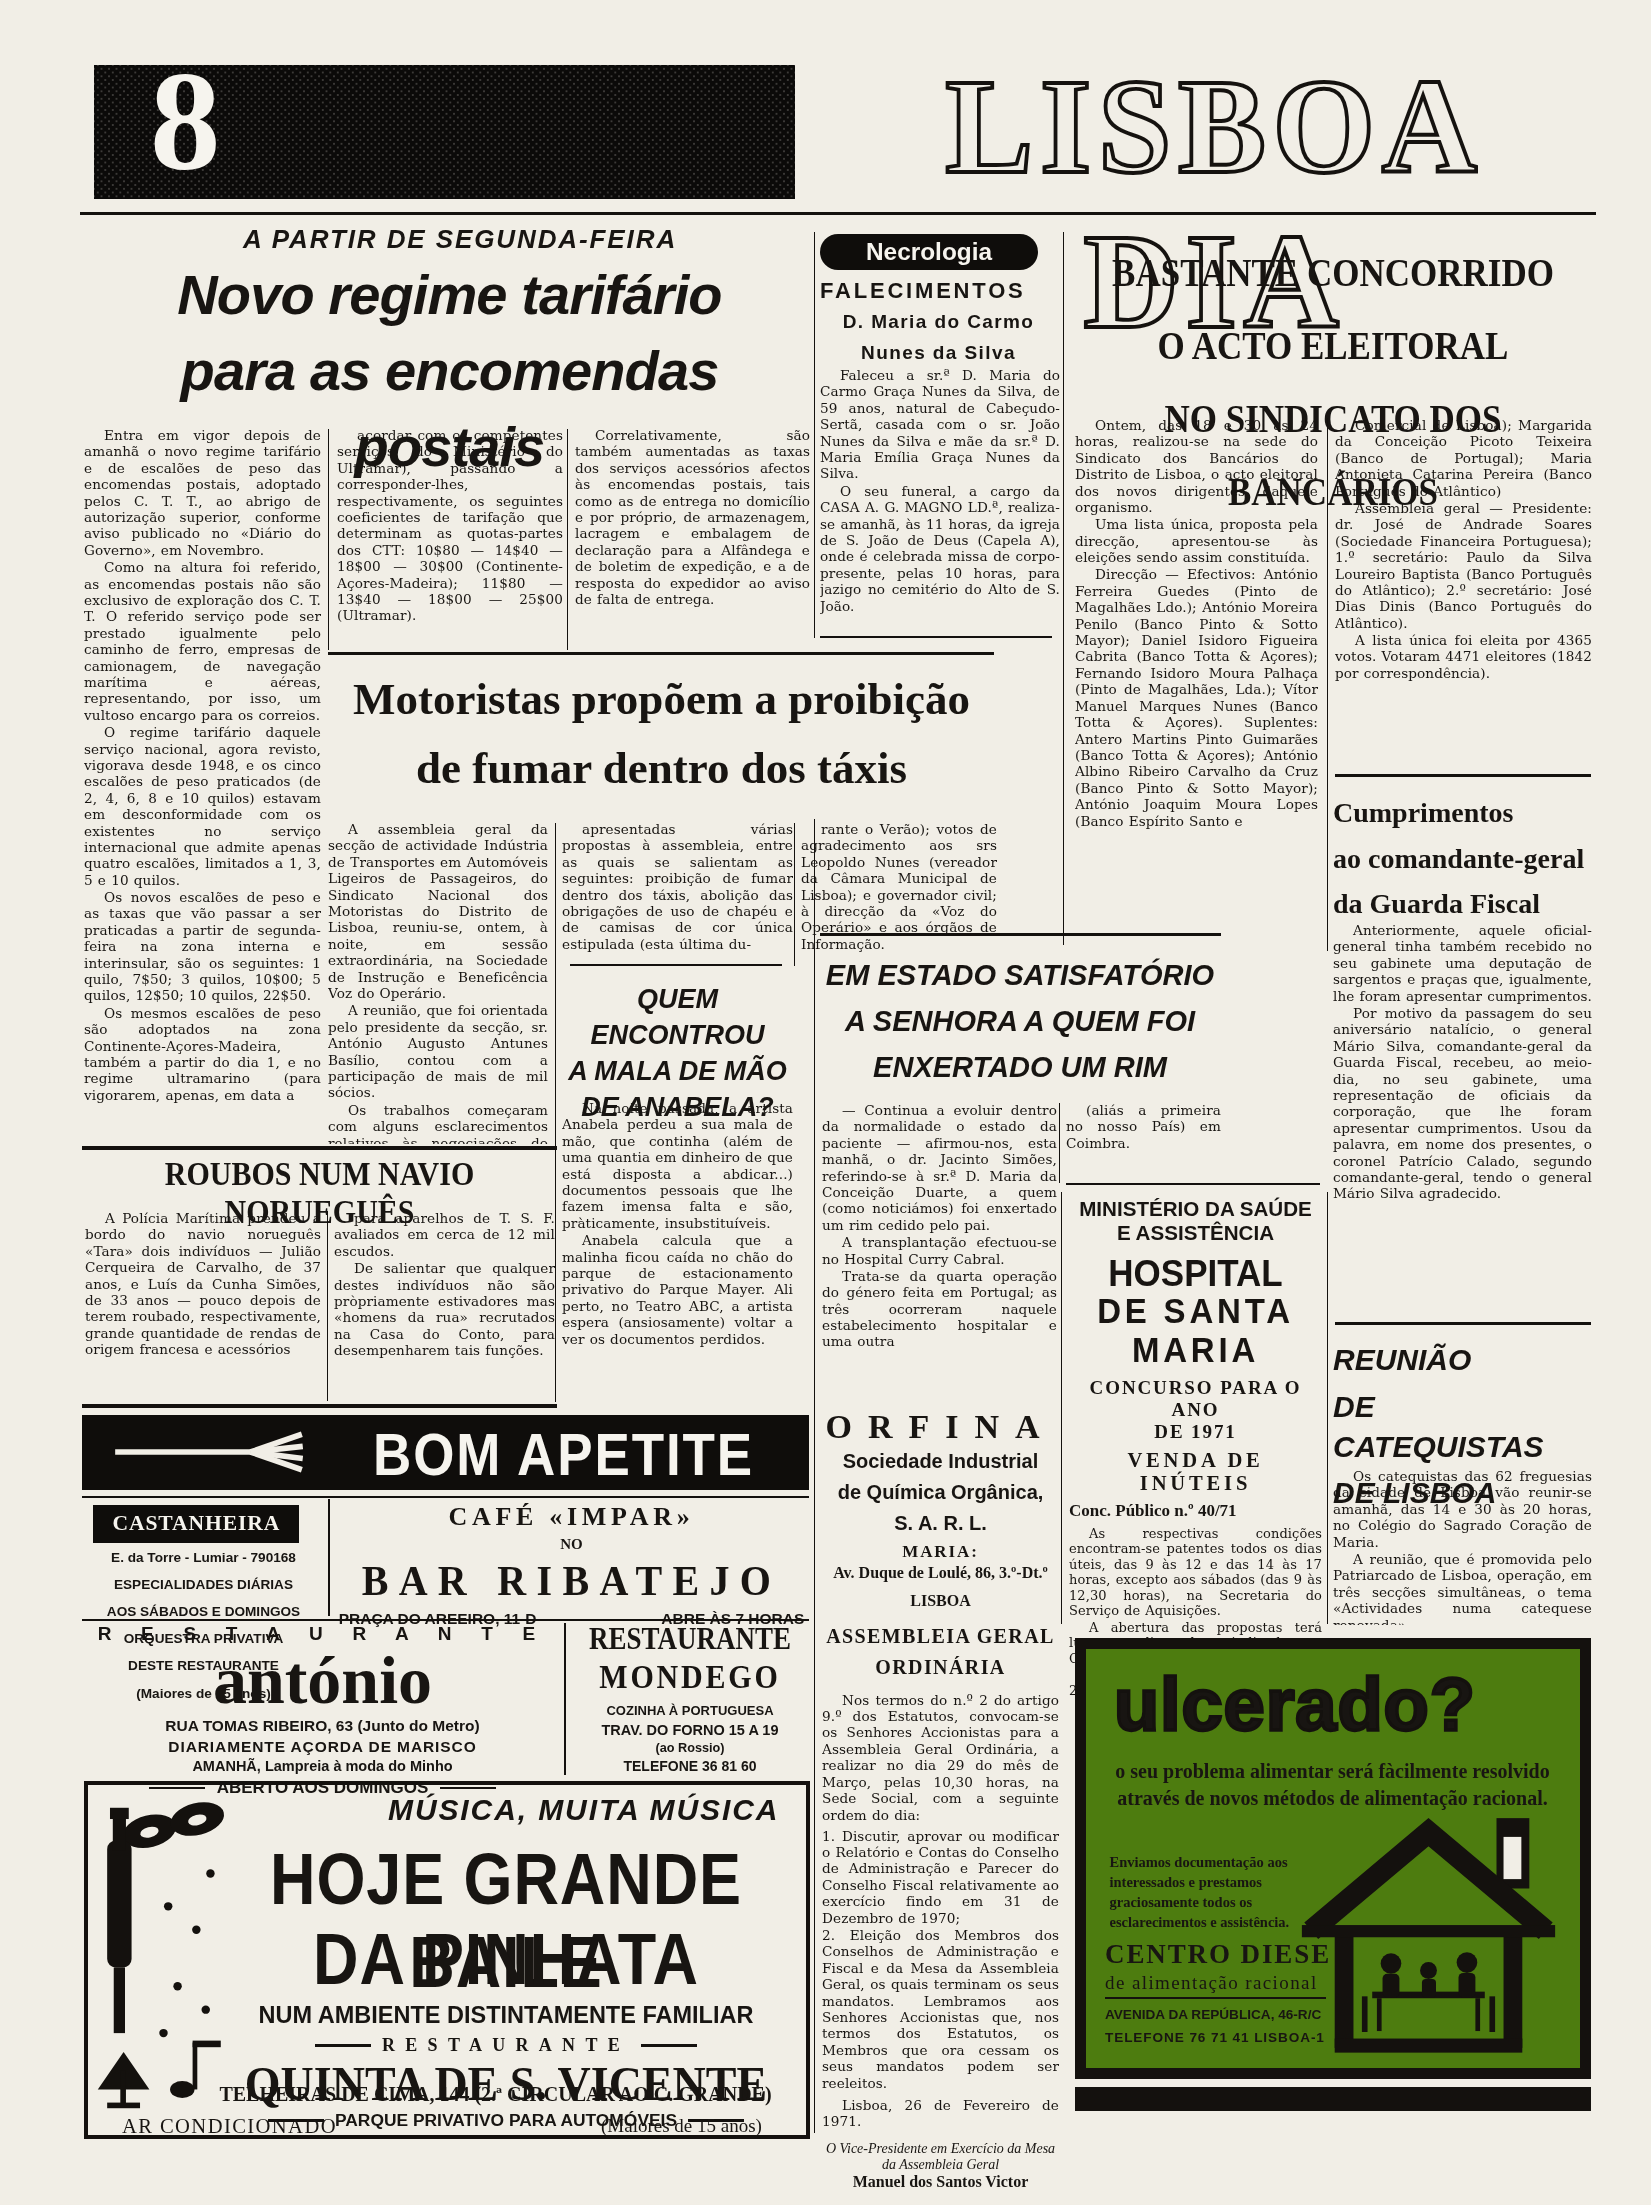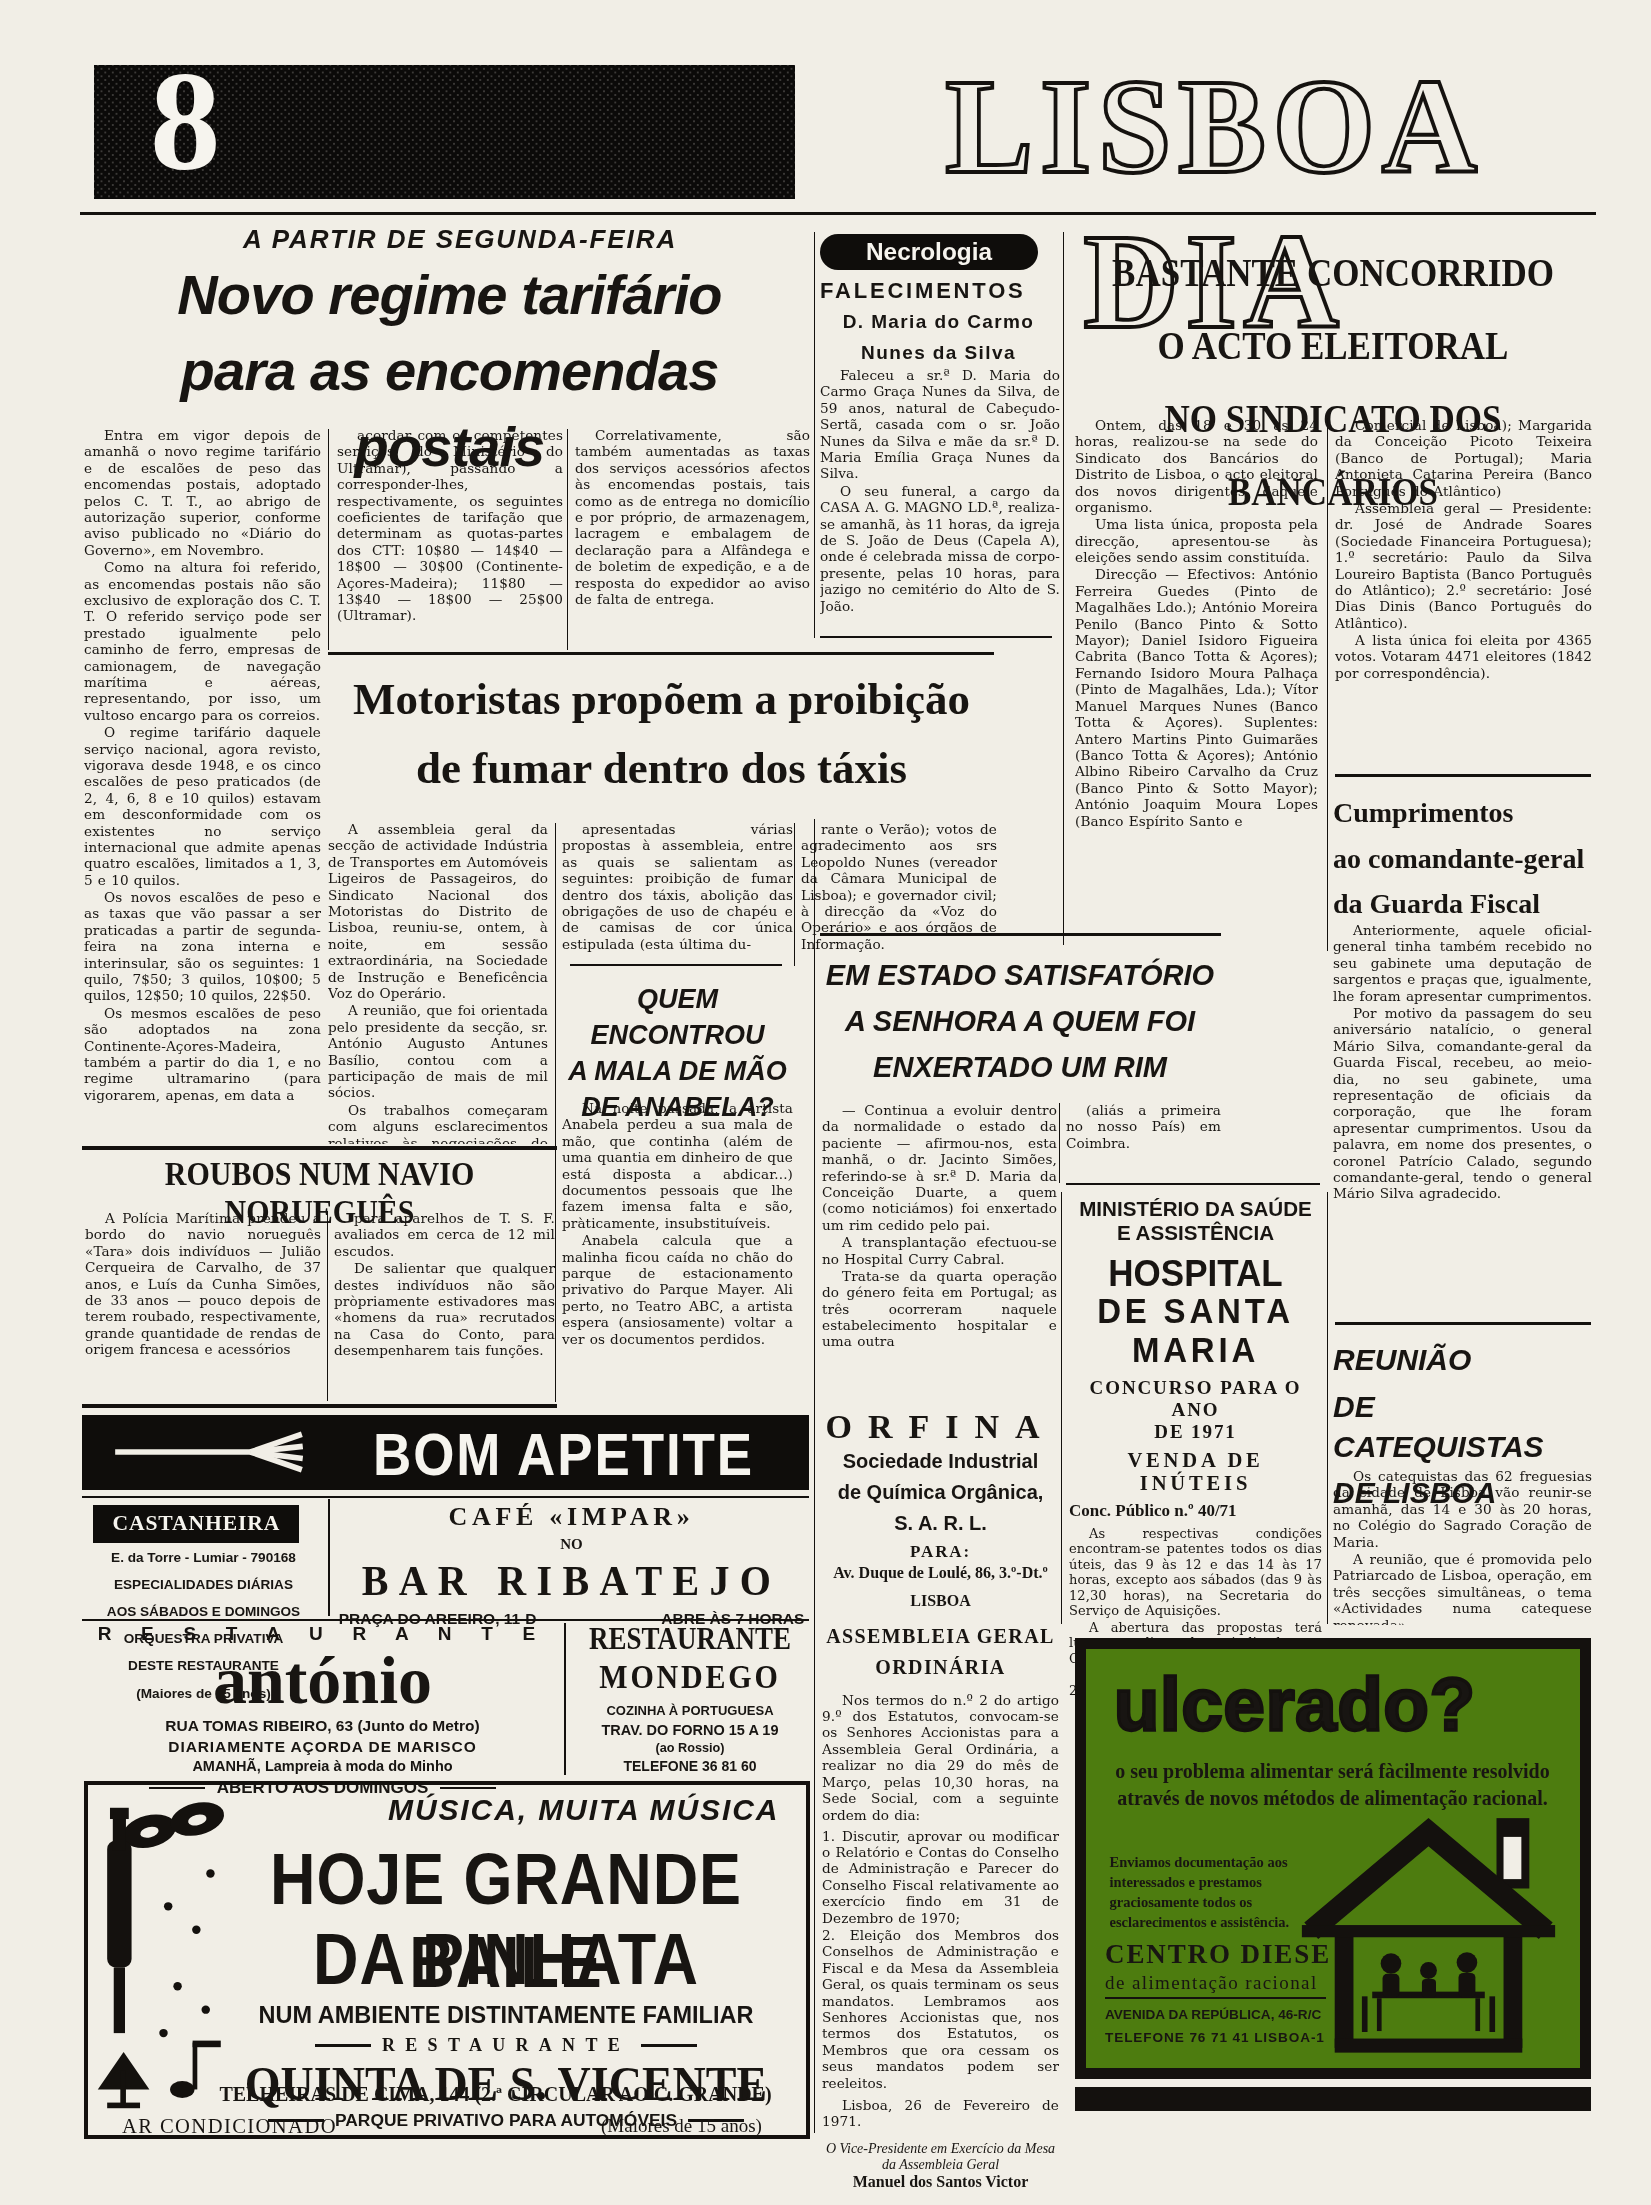--- a/index.html
+++ b/index.html
@@ -196,21 +196,21 @@
     <p class="para">A reunião, que é promovida pelo Patriarcado de Lisboa, operação, em três secções simultâneas, o tema «Actividades numa catequese renovada».</p>
   </div>
 
 <div class="abs" style="left:822px;top:1408px;width:237px;">
   <div class="serif b center" style="font-size:34px;letter-spacing:16px;">ORFINA</div>
   <div class="sans b center list-lines" style="font-size:20px;line-height:24.4px;margin-top:2.8px;">
       <p class="hl">Sociedade Industrial</p>
       <p class="hl">de Química Orgânica,</p>
       <p class="hl">S. A. R. L.</p>
     </div>
-  <div class="serif b center" style="font-size:17px;margin-top:6.6px;letter-spacing:1.9px;">PARA:</div>
+  <div class="serif b center" style="font-size:17px;margin-top:6.6px;letter-spacing:1.9px;">MARIA:</div>
   <div class="serif b center list-lines" style="font-size:16px;line-height:21.6px;">
       <p class="hl">Av. Duque de Loulé, 86, 3.º-Dt.º</p>
       <p class="hl">LISBOA</p>
     </div>
   <div class="serif b center list-lines" style="font-size:20px;line-height:25px;margin-top:12.2px;letter-spacing:1.4px;">
       <p class="hl">ASSEMBLEIA GERAL</p>
       <p class="hl">ORDINÁRIA</p>
     </div>
   <div class="body-text" style="margin-top:11.3px;">
     <p>Nos termos do n.º 2 do artigo 9.º dos Estatutos, convocam-se os Senhores Accionistas para a Assembleia Geral Ordinária, a realizar no dia 29 do mês de Março, pelas 10,30 horas, na Sede Social, com a seguinte ordem do dia:</p>

